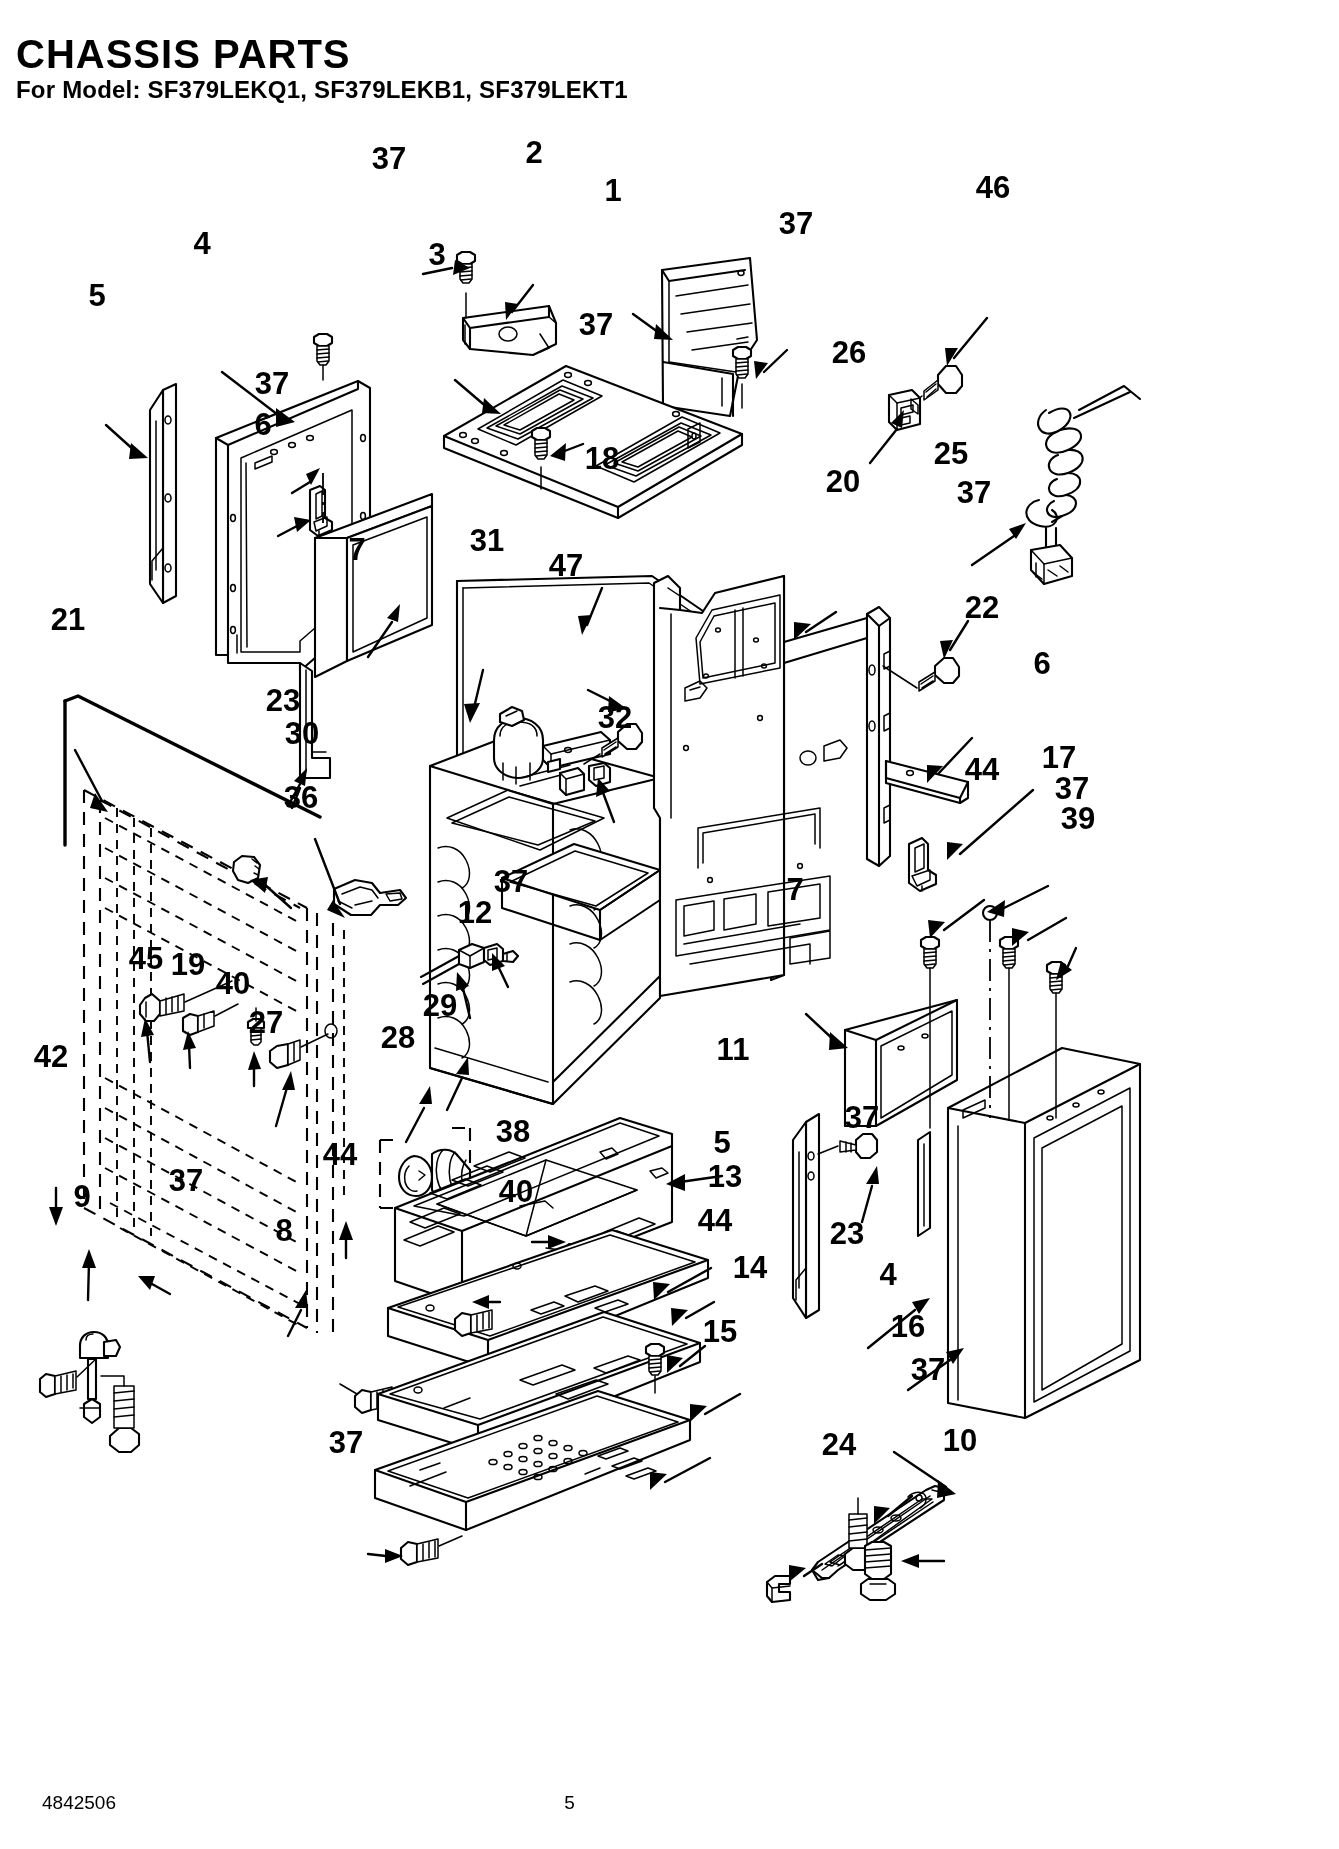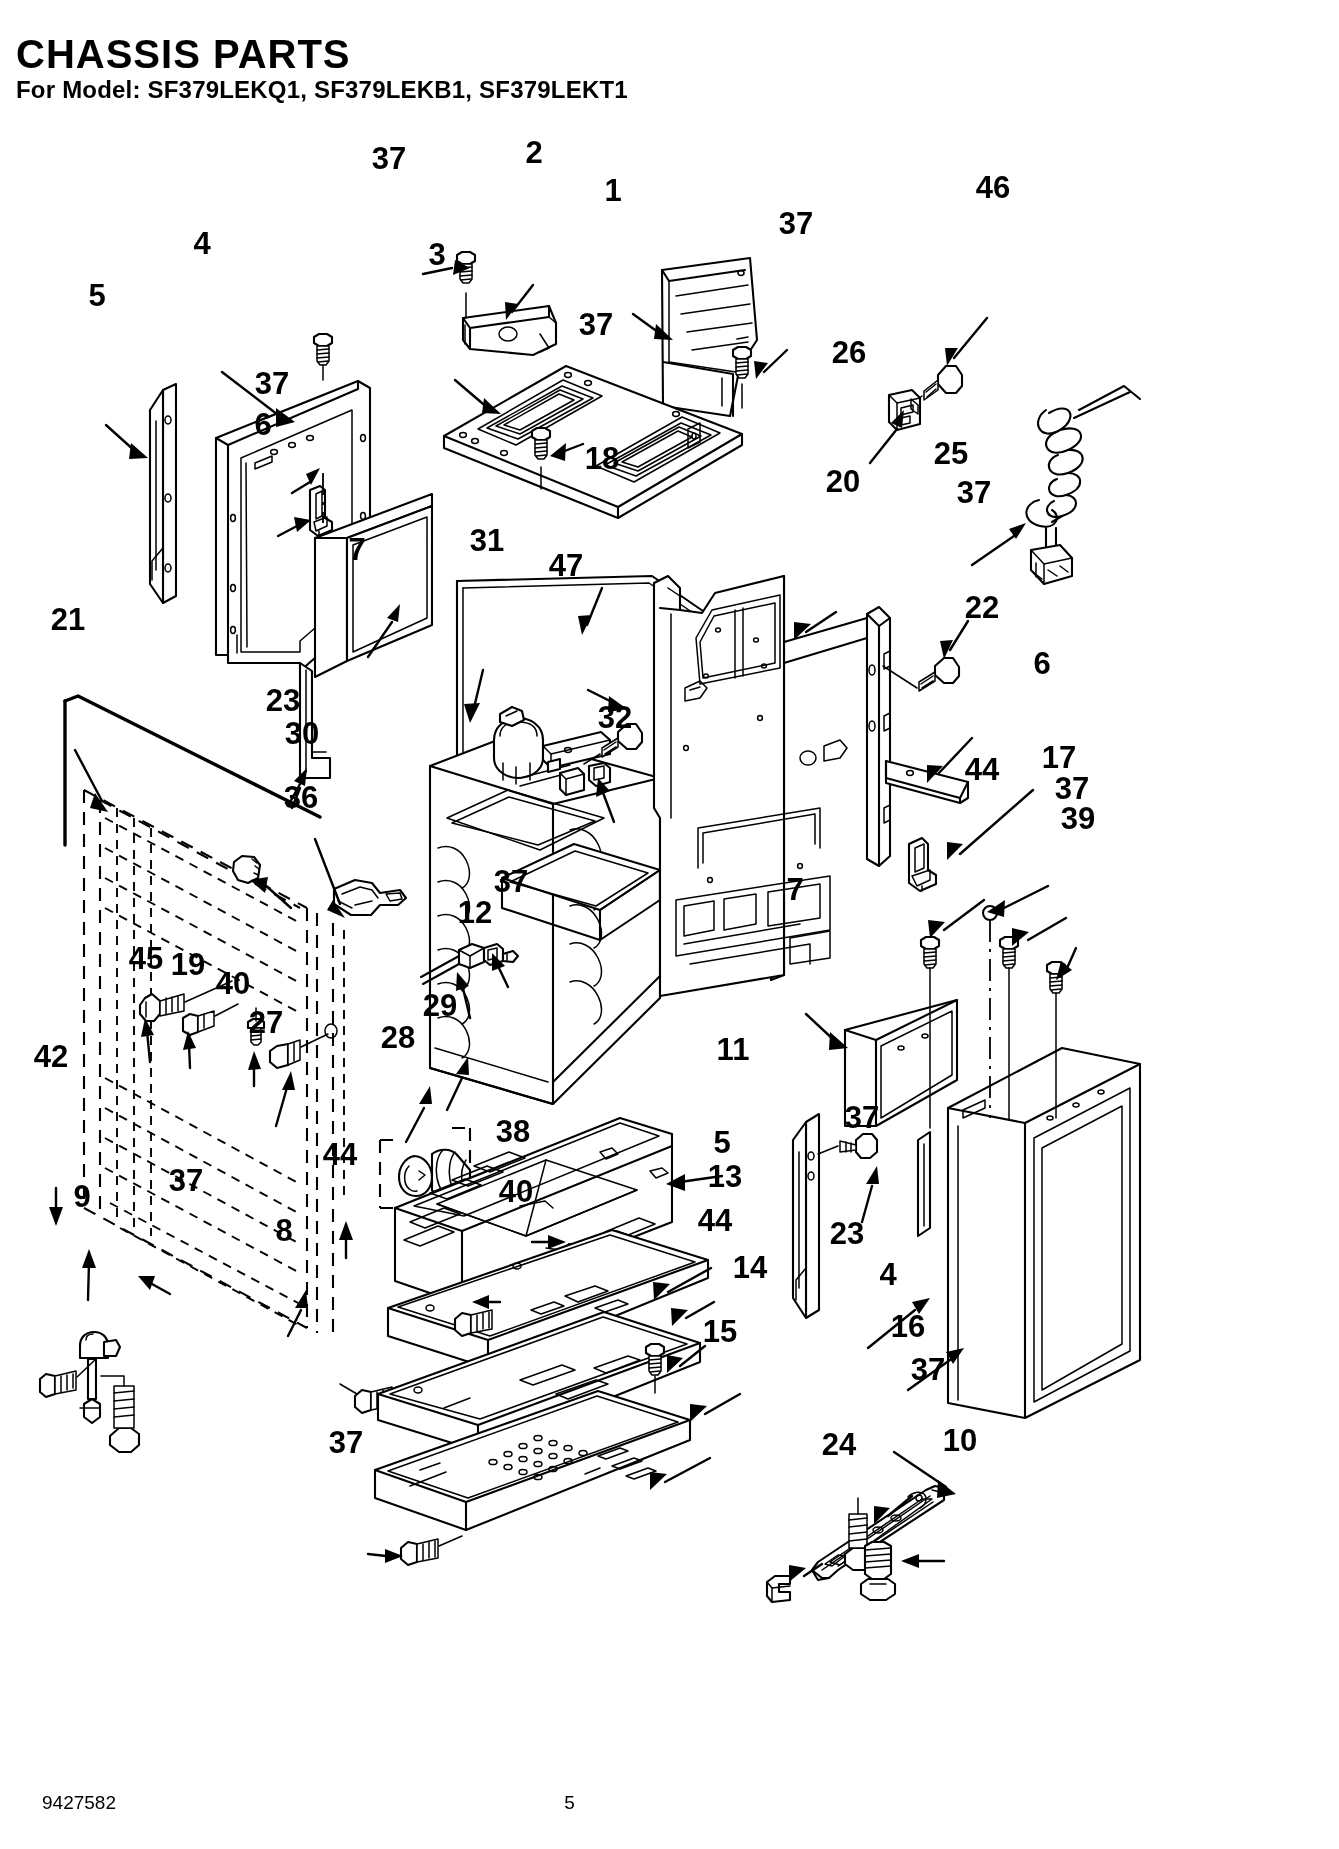--- a/index.html
+++ b/index.html
@@ -971,16 +971,16 @@
           <text class="cal" x="908" y="1219" text-anchor="middle">16</text>
           <text class="cal" x="928" y="1262" text-anchor="middle">37</text>
           <text class="cal" x="839" y="1337" text-anchor="middle">24</text>
           <text class="cal" x="960" y="1333" text-anchor="middle">10</text>
           <text class="cal" x="346" y="1335" text-anchor="middle">37</text>
         </g>
 
   </svg>
   </div>
 
-  <div id="footer-left">9427582</div>
+  <div id="footer-left">4842506</div>
   <div id="footer-page">5</div>
 
 </div>
 
 </body></html>

